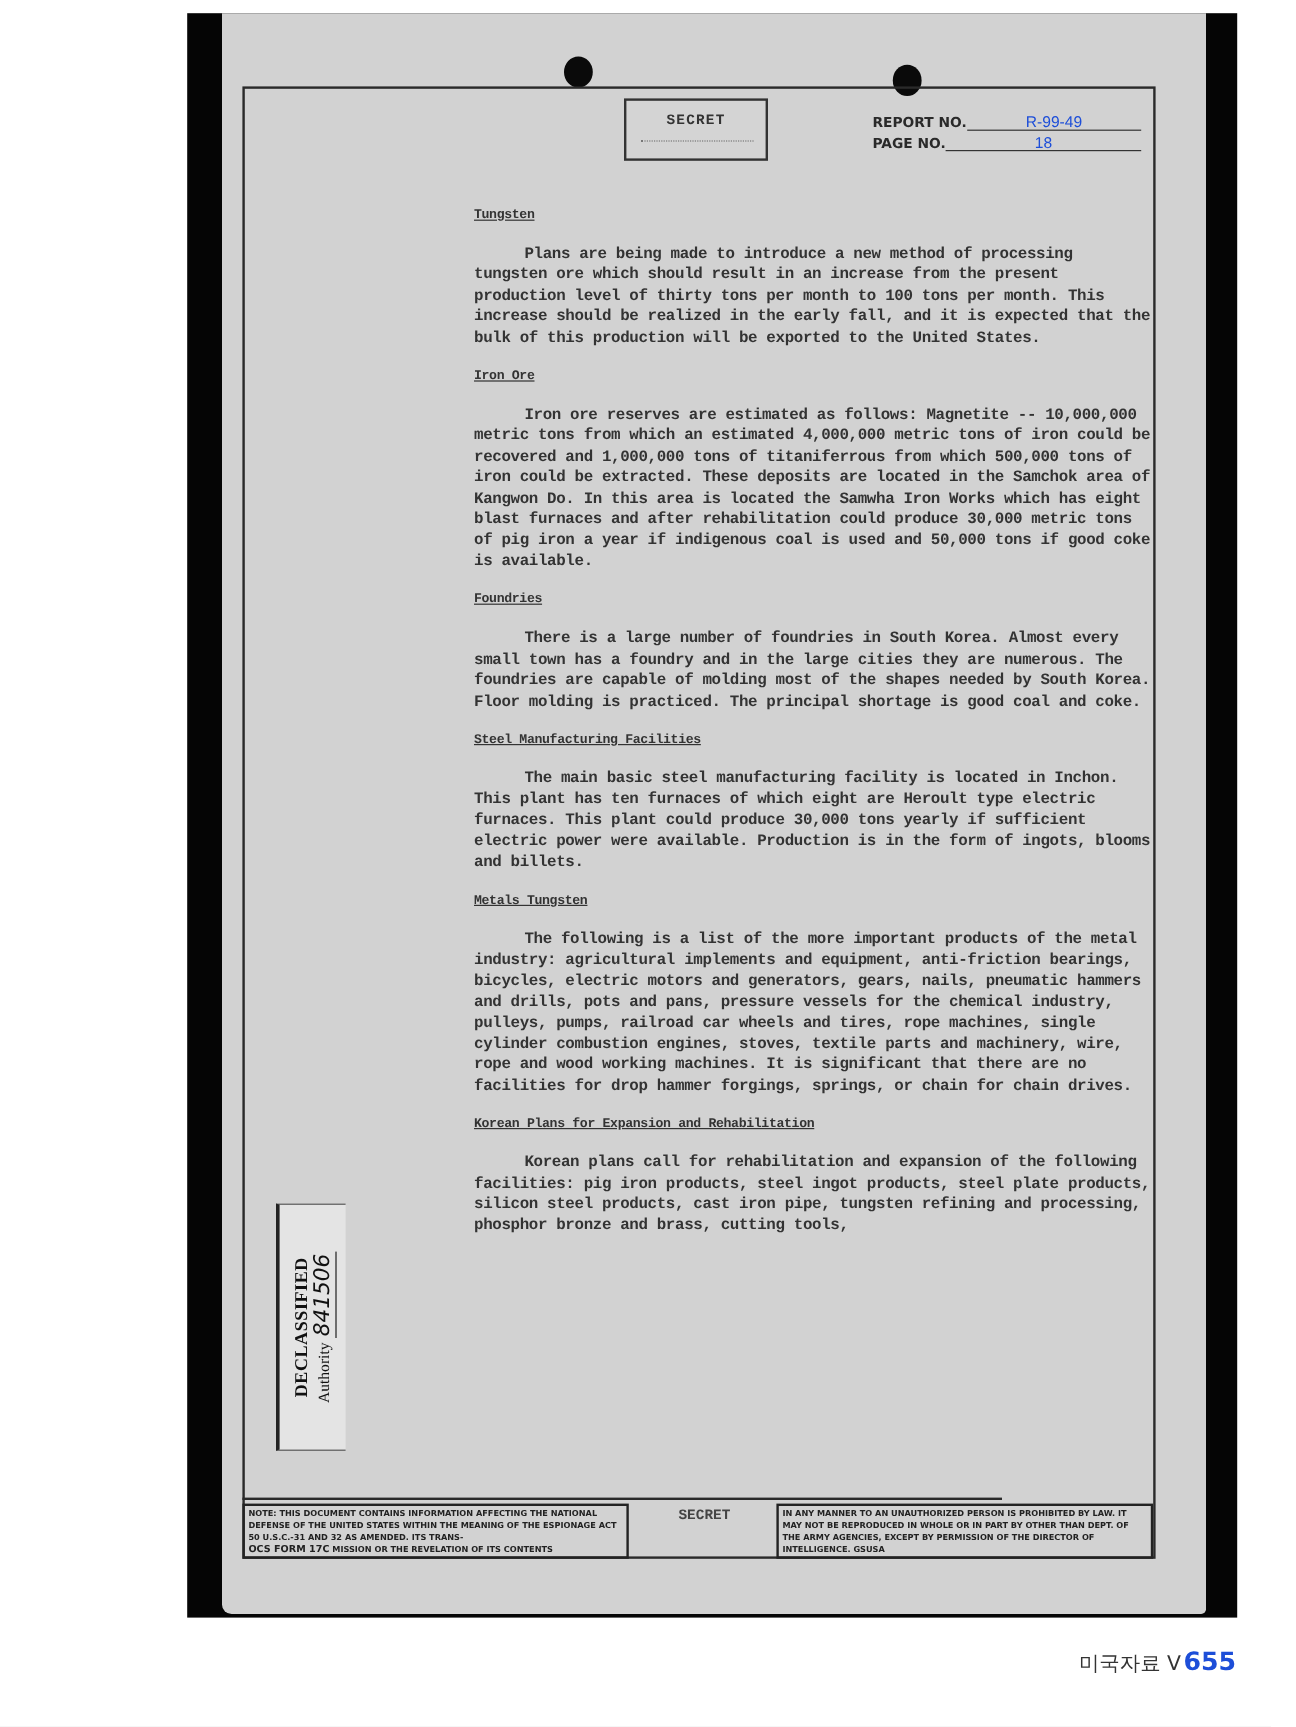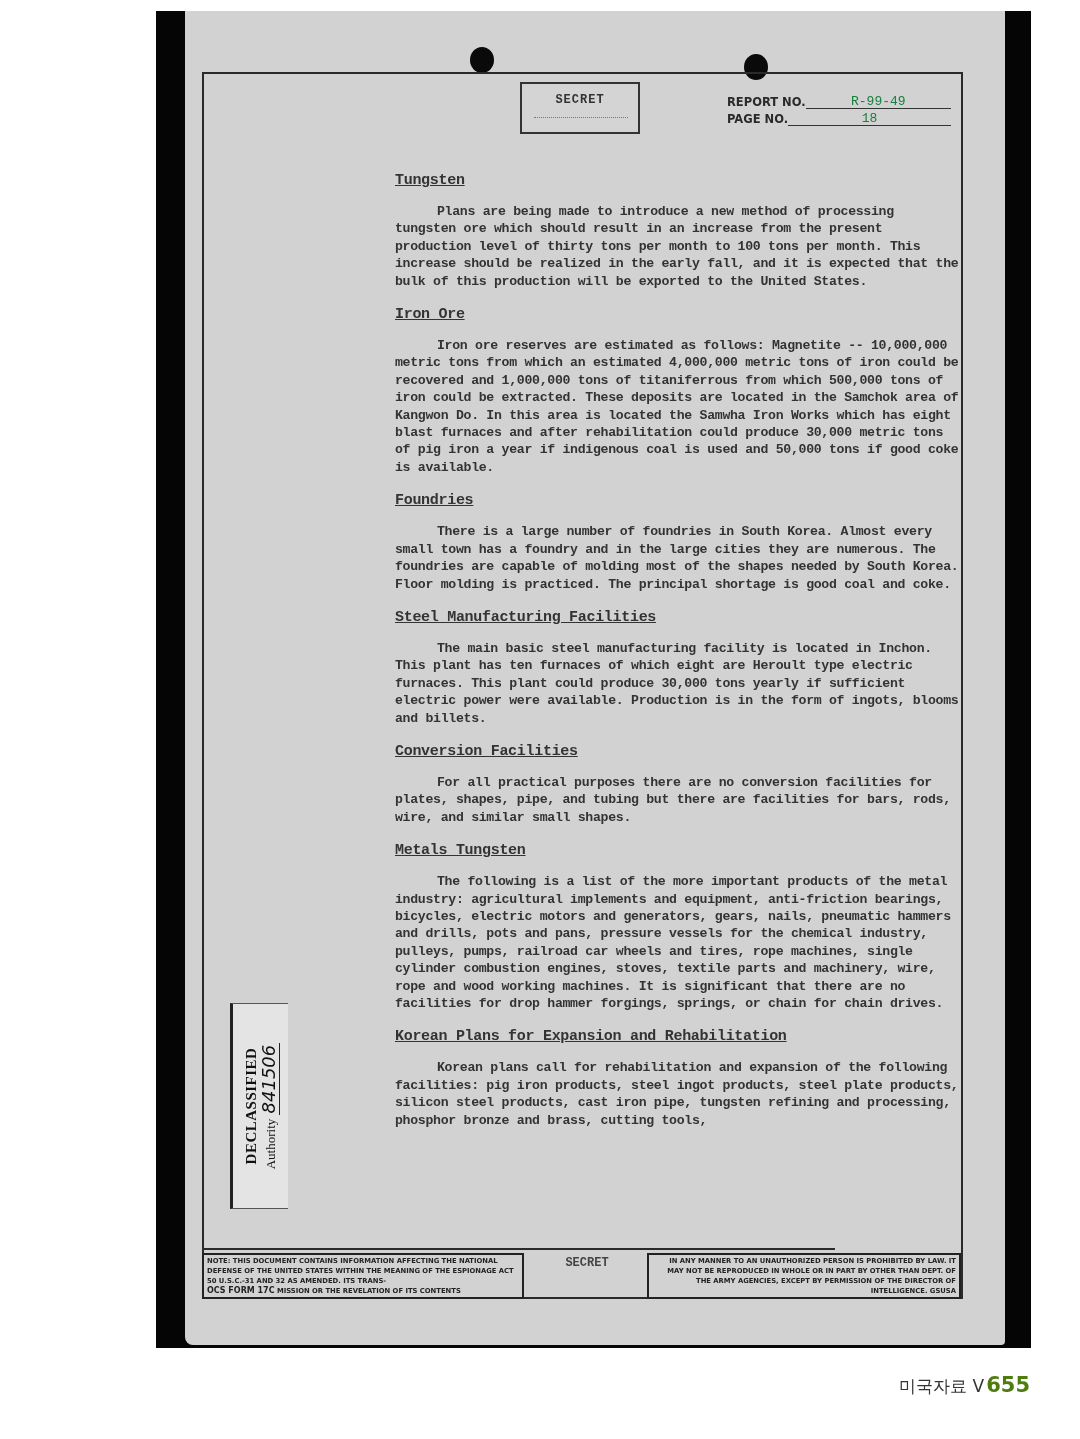--- a/index.html
+++ b/index.html
@@ -27,28 +27,28 @@
     border: 2px solid #333; box-sizing: border-box; background: #d4d4d4;
   }
   .class-box .top { position: absolute; left: 0; right: 0; top: 9px; text-align: center; font-size: 12px; font-weight: bold; color: #333; letter-spacing: 1px; }
   .class-box .bot { position: absolute; left: 12px; right: 10px; bottom: 4px; font-size: 10px; color: #555; border-top: 1px dotted #777; height: 10px; }
   .report {
     position: absolute; left: 727px; top: 92px; width: 224px; font-family: "DejaVu Sans", sans-serif;
     font-size: 11.5px; font-weight: bold; color: #2a2a2a;
   }
   .report .row { display: flex; align-items: flex-end; height: 17px; justify-content: space-between; }
   .report .label { white-space: nowrap; }
-  .report .val { flex: 1; border-bottom: 1.5px solid #333; text-align: center; font-family: Liberation Mono, monospace; font-weight: normal; font-size: 13px; line-height: 13px; color: #15803d; }
+  .report .val { flex: 1; border-bottom: 1.5px solid #333; text-align: center; font-family: Liberation Sans, sans-serif; font-weight: normal; font-size: 13px; line-height: 13px; color: #1d4ed8; }
   .body-text {
     position: absolute; left: 395px; top: 172px; width: 565px;
     font-size: 13.2px; line-height: 17.4px; color: #333; font-weight: bold;
     letter-spacing: -0.3px;
   }
   .section h2 {
-    margin: 0 0 14px 0; font-size: 15px; font-weight: bold; text-decoration: underline; color: #333;
+    margin: 0 0 14px 0; font-size: 11px; font-weight: bold; text-decoration: underline; color: #333;
     line-height: 17px;
   }
   .section p { margin: 0 0 16px 0; text-indent: 42px; white-space: pre-line; }
   .declass {
     position: absolute; left: 230px; top: 1003px; width: 58px; height: 206px;
     background: #e4e4e4; border-left: 3px solid #222; border-top: 1px solid #555; border-bottom: 1px solid #555;
     box-sizing: border-box;
   }
   .declass .inner {
     position: absolute; left: 50%; top: 50%; transform: translate(-50%, -50%) rotate(-90deg);
@@ -64,28 +64,28 @@
   .footer .note {
     position: absolute; left: 0; top: 3px; width: 322px; height: 46px; border: 2px solid #222; box-sizing: border-box;
     font-family: "DejaVu Sans", sans-serif; font-weight: bold; font-size: 6.8px; line-height: 10px; color: #222; padding: 1px 3px; text-transform: uppercase;
   }
   .footer .note .form { font-size: 8px; }
   .footer .stamp {
     position: absolute; left: 330px; top: 6px; width: 110px; text-align: center; font-size: 12px; font-weight: bold; color: #444;
   }
   .footer .law {
     position: absolute; left: 445px; top: 3px; width: 314px; height: 46px; border: 2px solid #222; box-sizing: border-box;
-    font-family: "DejaVu Sans", sans-serif; font-weight: bold; font-size: 6.8px; line-height: 10px; color: #222; padding: 1px 3px; text-transform: uppercase; text-align: right;
+    font-family: "DejaVu Sans", sans-serif; font-weight: bold; font-size: 6.8px; line-height: 10px; color: #222; padding: 1px 3px; text-transform: uppercase;
   }
   .page-footer {
     position: absolute; right: 50px; top: 1373px; font-family: "DejaVu Sans", sans-serif; color: #333;
     display: flex; align-items: baseline; gap: 2px;
   }
   .page-footer .series { font-size: 17px; color: #333; }
-  .page-footer .num { font-size: 21px; font-weight: bold; color: #4d7c0f; }
+  .page-footer .num { font-size: 21px; font-weight: bold; color: #1d4ed8; }
 </style>
 </head>
 <body>
 
 <div class="scan-bg"></div>
 <div class="paper"></div>
 
 <div class="punch" style="left:470px; top:47px;"></div>
 <div class="punch" style="left:744px; top:54px;"></div>
 
@@ -118,24 +118,20 @@
   </div>
   <div class="section">
     <h2>Foundries</h2>
     <p>There is a large number of foundries in South Korea. Almost every small town has a foundry and in the large cities they are numerous. The foundries are capable of molding most of the shapes needed by South Korea. Floor molding is practiced. The principal shortage is good coal and coke.</p>
   </div>
   <div class="section">
     <h2>Steel Manufacturing Facilities</h2>
     <p>The main basic steel manufacturing facility is located in Inchon. This plant has ten furnaces of which eight are Heroult type electric furnaces. This plant could produce 30,000 tons yearly if sufficient electric power were available. Production is in the form of ingots, blooms and billets.</p>
   </div>
   <div class="section">
-    <h2>Conversion Facilities</h2>
-    <p>For all practical purposes there are no conversion facilities for plates, shapes, pipe, and tubing but there are facilities for bars, rods, wire, and similar small shapes.</p>
-  </div>
-  <div class="section">
     <h2>Metals Tungsten</h2>
     <p>The following is a list of the more important products of the metal industry: agricultural implements and equipment, anti-friction bearings, bicycles, electric motors and generators, gears, nails, pneumatic hammers and drills, pots and pans, pressure vessels for the chemical industry, pulleys, pumps, railroad car wheels and tires, rope machines, single cylinder combustion engines, stoves, textile parts and machinery, wire, rope and wood working machines. It is significant that there are no facilities for drop hammer forgings, springs, or chain for chain drives.</p>
   </div>
   <div class="section">
     <h2>Korean Plans for Expansion and Rehabilitation</h2>
     <p>Korean plans call for rehabilitation and expansion of the following facilities: pig iron products, steel ingot products, steel plate products, silicon steel products, cast iron pipe, tungsten refining and processing, phosphor bronze and brass, cutting tools,</p>
   </div>
 </div>
 
 <div class="declass">

